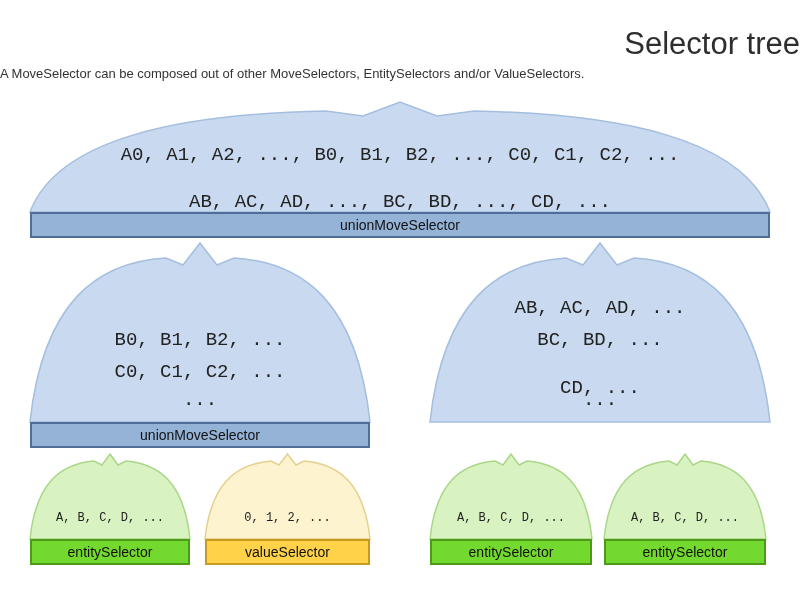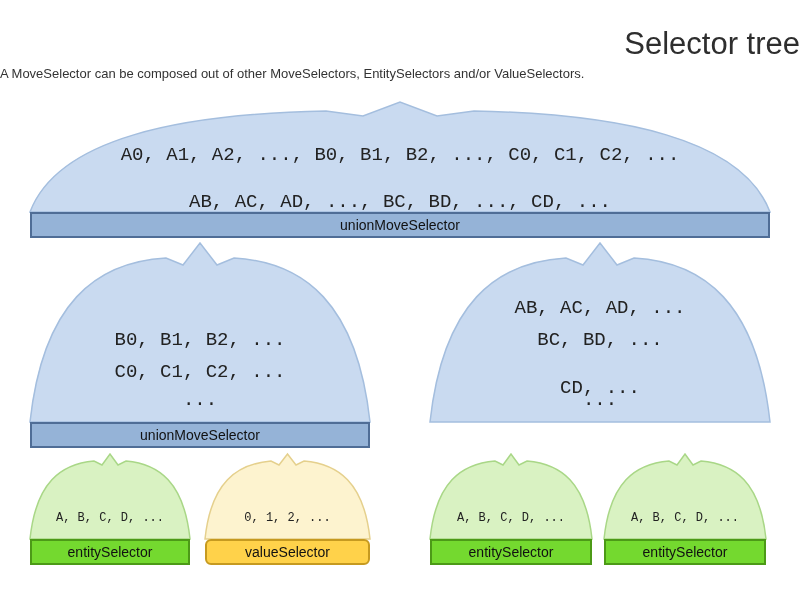--- a/index.html
+++ b/index.html
@@ -40,21 +40,21 @@
     border: 2px solid;
     display: flex;
     align-items: center;
     justify-content: center;
     font-size: 14px;
     color: #111111;
     white-space: nowrap;
   }
   .bar-blue   { background: #95b3d7; border-color: #4f6d96; }
   .bar-green  { background: #74d92f; border-color: #4c9a17; }
-  .bar-yellow { background: #ffd24a; border-color: #c69a20; border-radius: 6px; }
+  .bar-yellow { background: #ffd24a; border-color: #c69a20; }
   .cloud-blue   { fill: #c9daf0; stroke: #a4bede; stroke-width: 1.5; }
   .cloud-green  { fill: #d9f2c2; stroke: #a9d787; stroke-width: 1.5; }
   .cloud-yellow { fill: #fdf3cf; stroke: #e5d08d; stroke-width: 1.5; }
   .cloud-line {
     position: absolute;
     left: 0;
     width: 100%;
     text-align: center;
     font-size: 19px;
     color: #222222;

